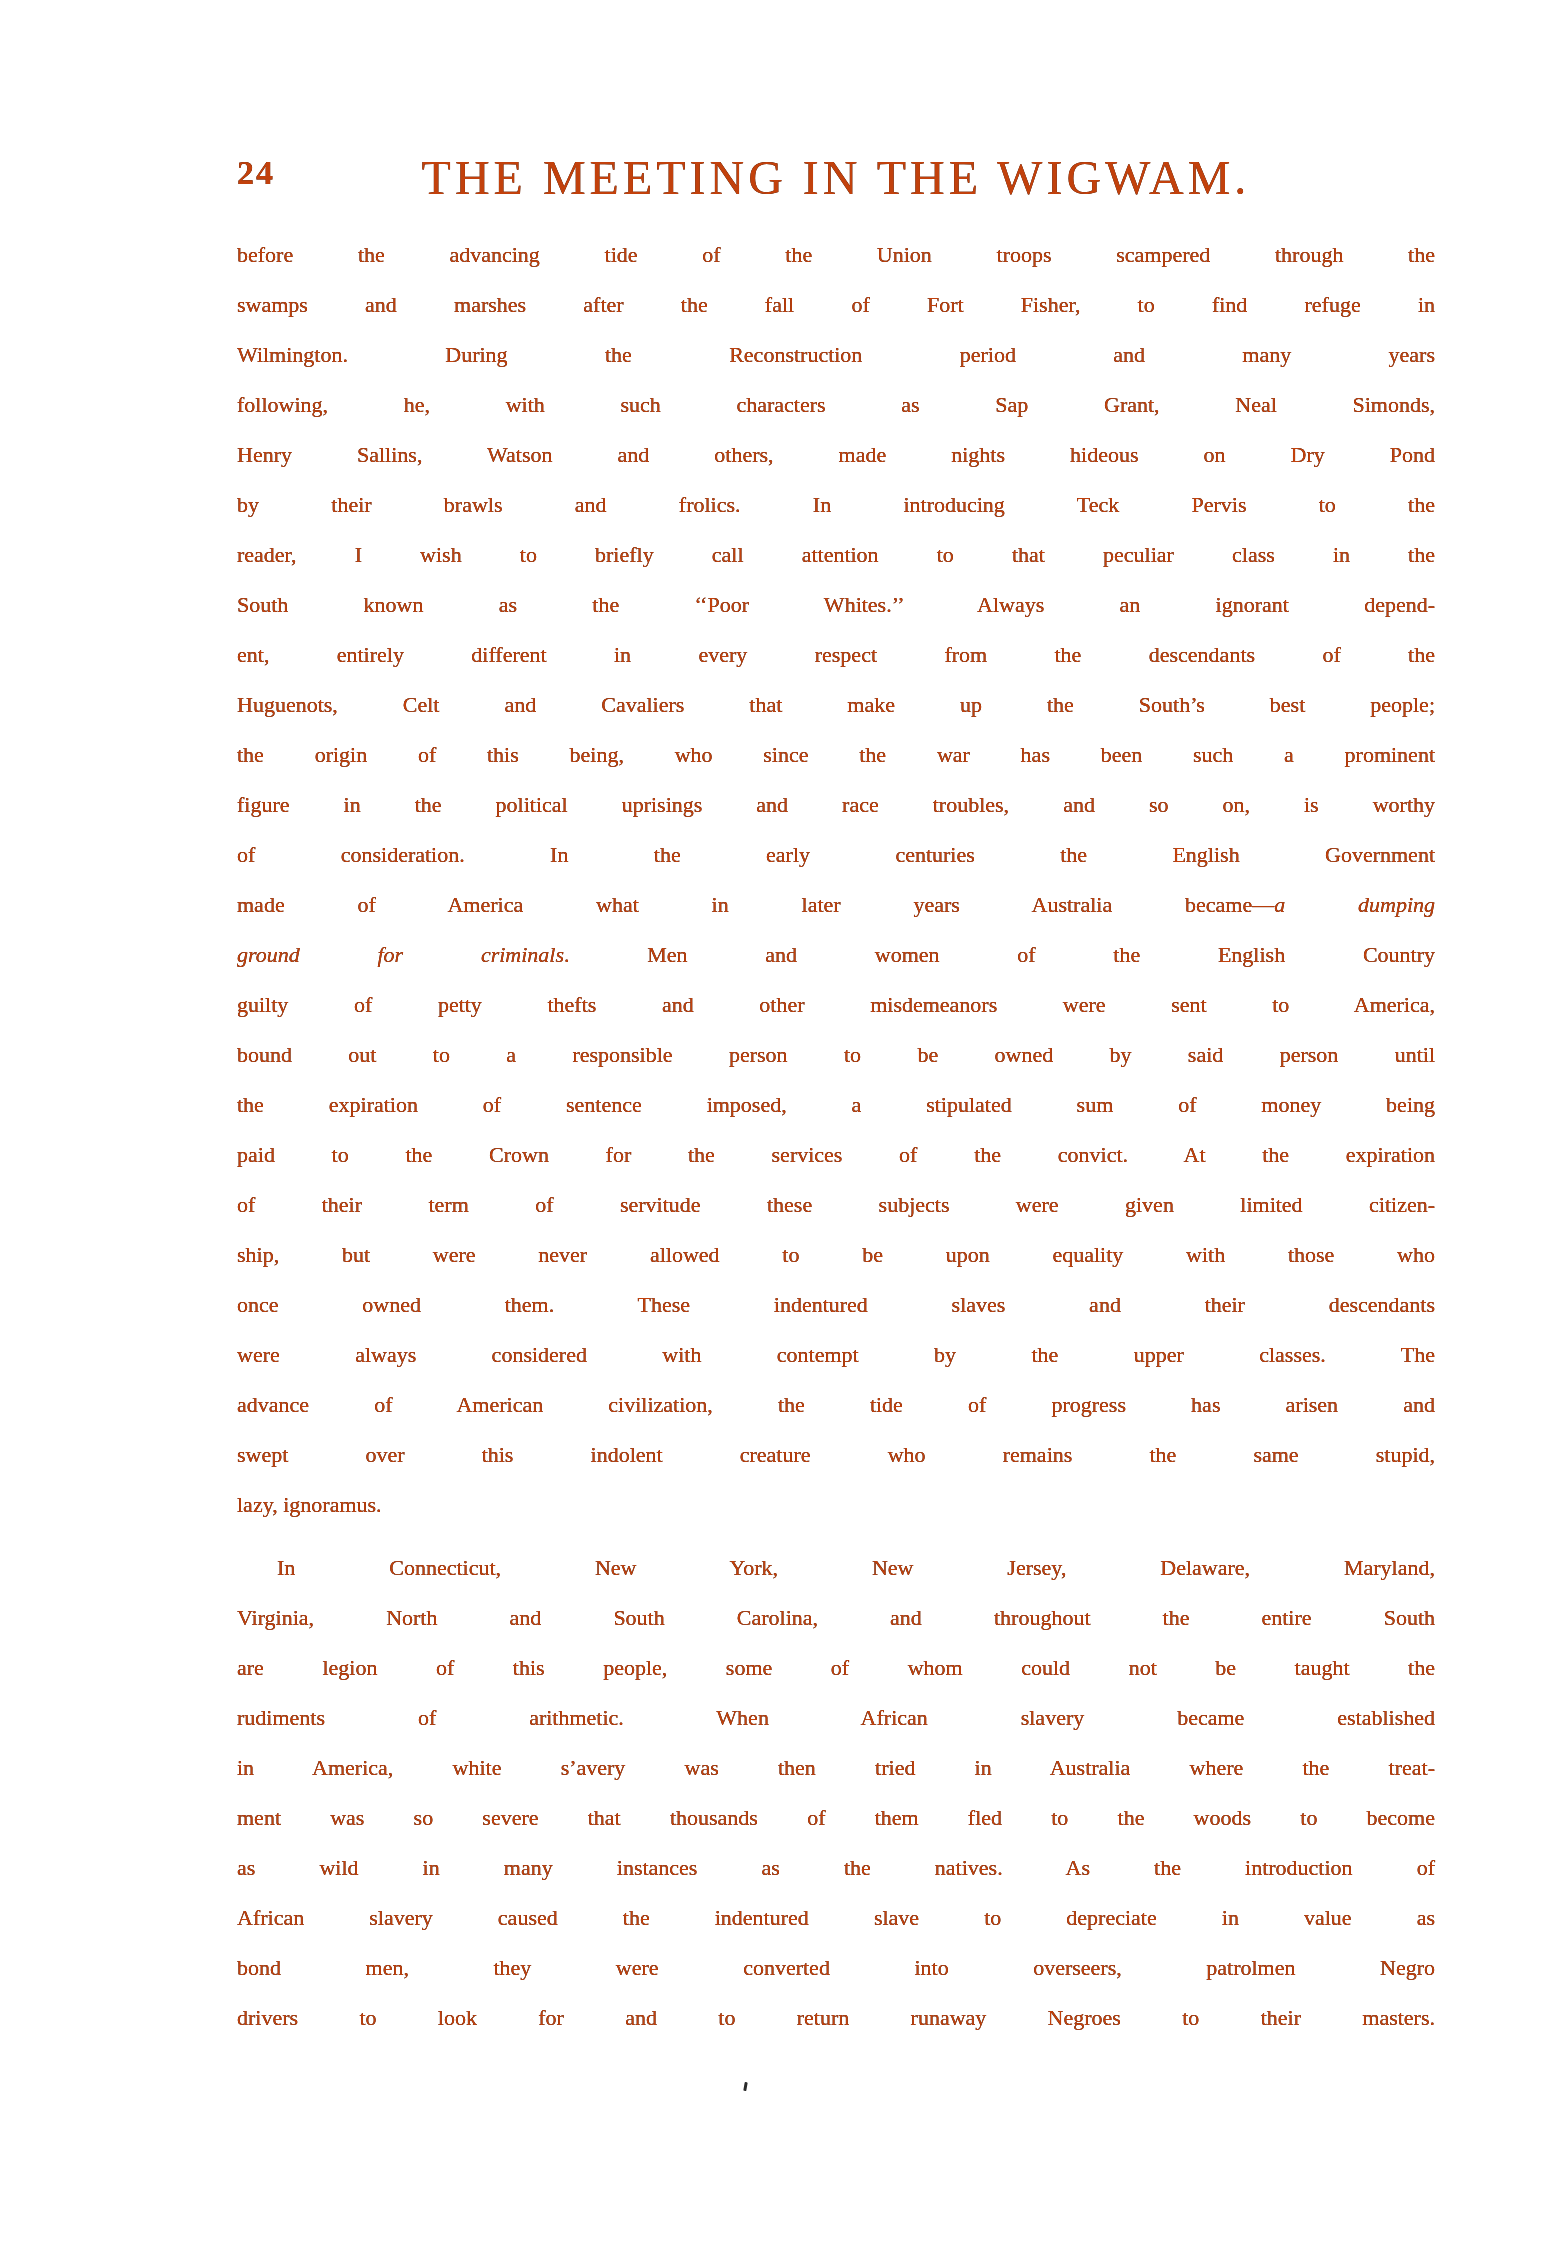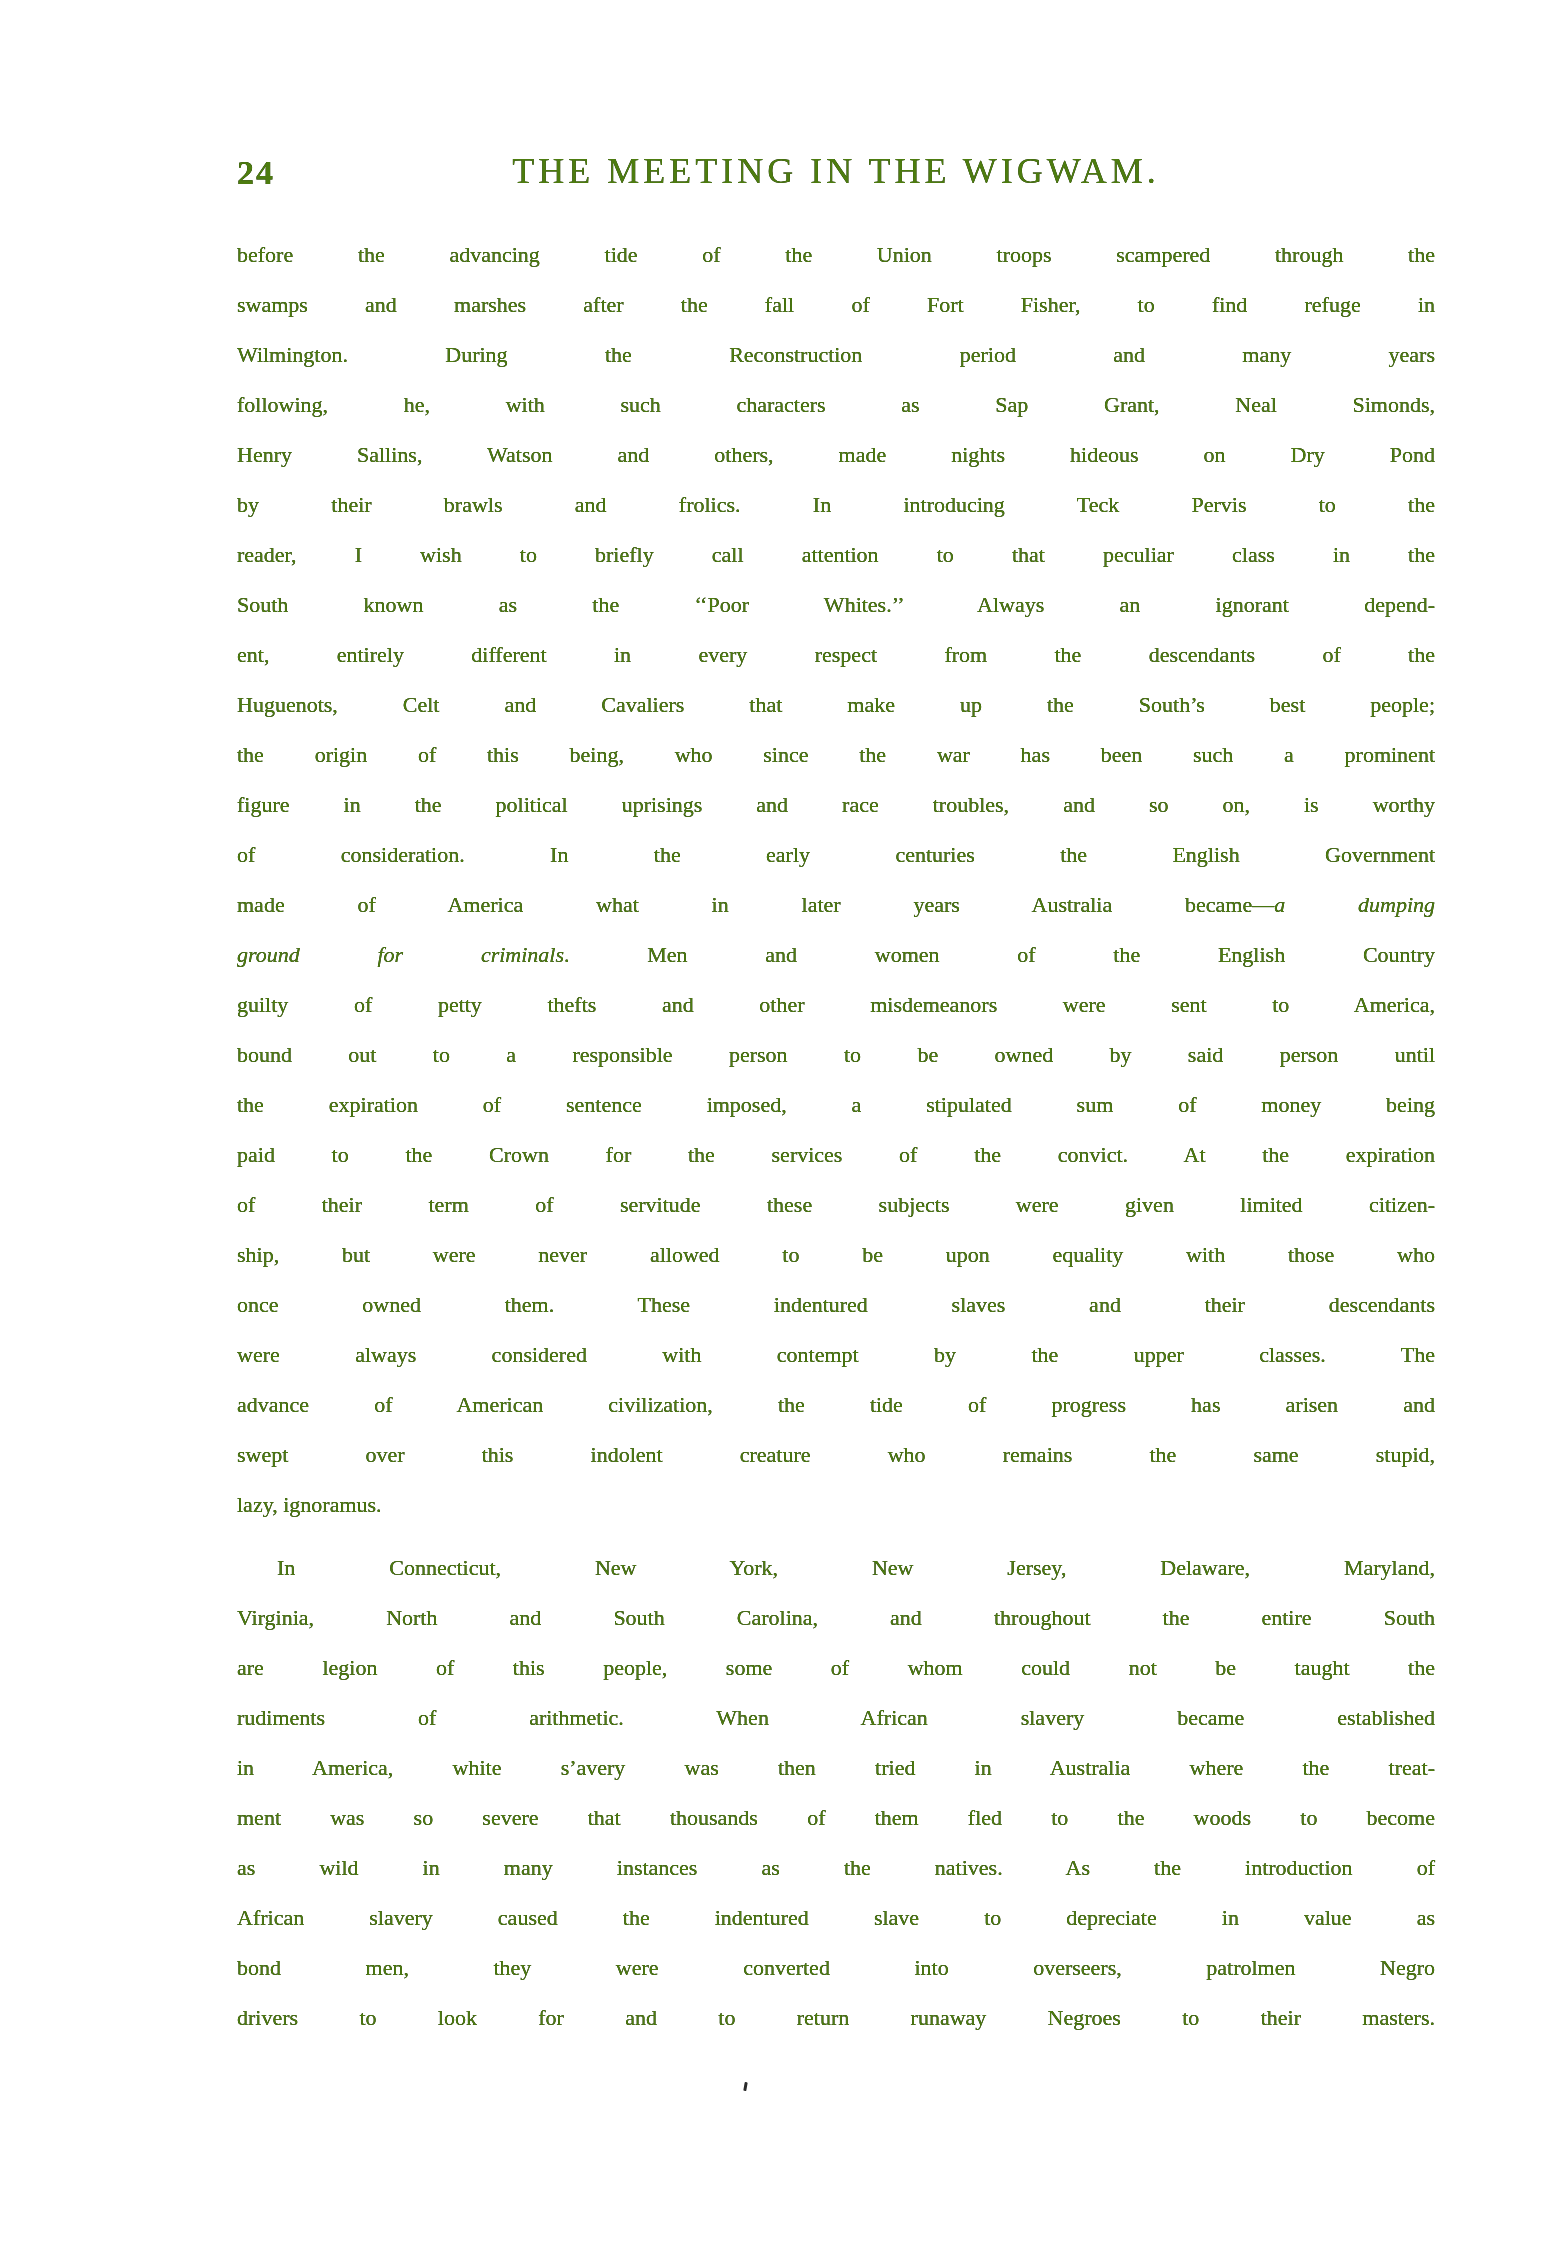--- a/index.html
+++ b/index.html
@@ -6,42 +6,42 @@
     margin: 0;
     padding: 0;
     background: #ffffff;
   }
   .page {
     position: relative;
     width: 1556px;
     height: 2244px;
     background: #ffffff;
     overflow: hidden;
-    color: #4d7c0f;
+    color: #c2410c;
     font-family: "Liberation Serif", "DejaVu Serif", serif;
   }
   .header-row {
     position: absolute;
     top: 150px;
     left: 237px;
     width: 1198px;
     height: 52px;
   }
   .page-number {
     position: absolute;
     left: 0;
     top: 4px;
     font-size: 34px;
     letter-spacing: 2px;
     font-weight: bold;
     text-shadow: 0 0 0.5px #000;
   }
   .running-title {
     text-align: center;
-    font-size: 36px;
+    font-size: 48px;
     letter-spacing: 4px;
     white-space: nowrap;
     text-shadow: 0 0 0.5px #000;
   }
   .text-body {
     position: absolute;
     top: 230px;
     left: 237px;
     width: 1198px;
     font-size: 22px;

